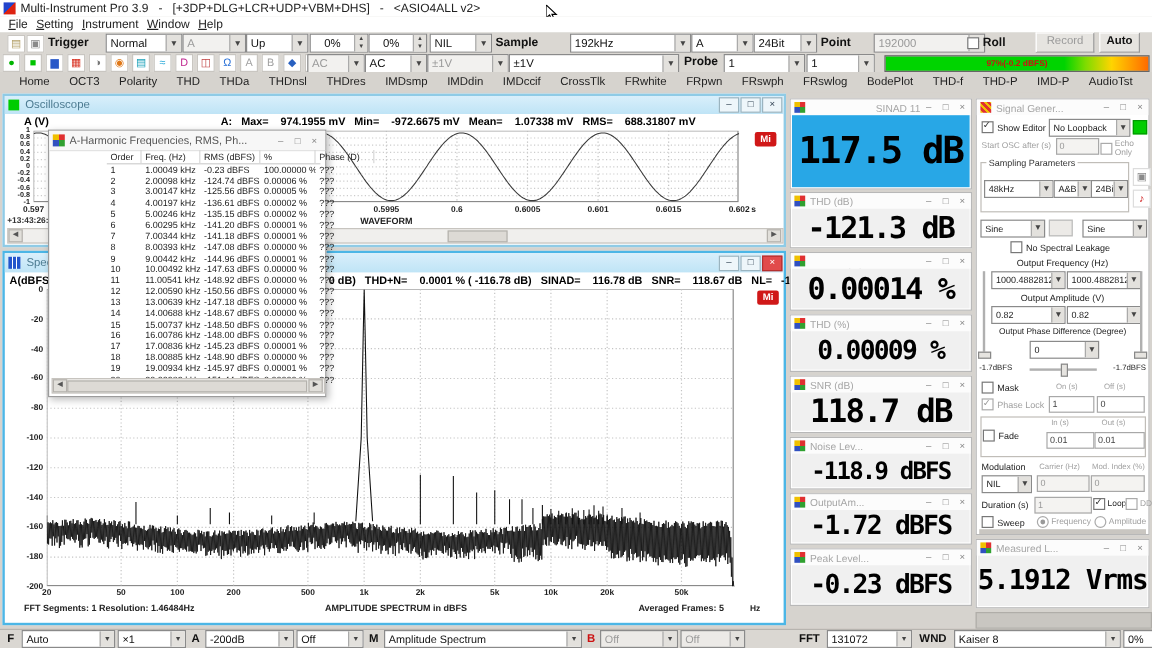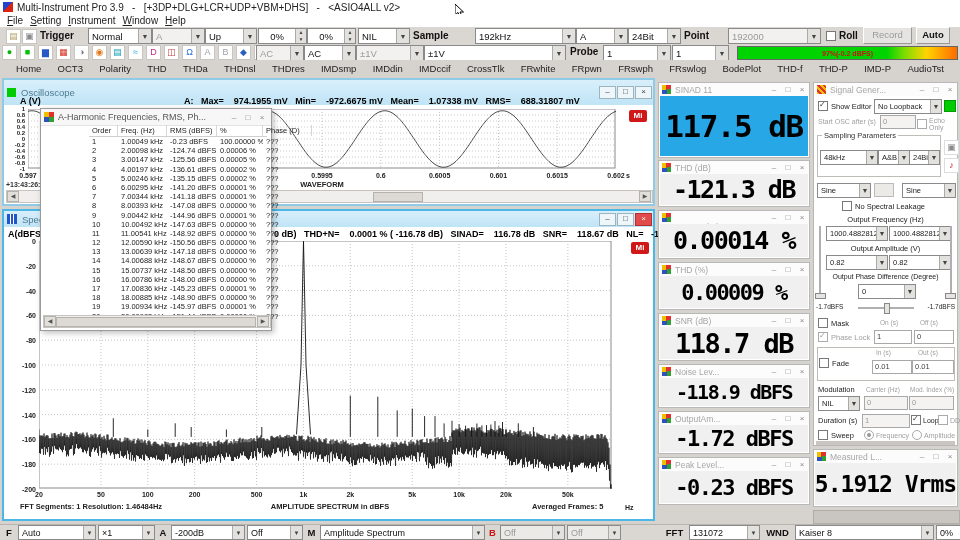--- a/index.html
+++ b/index.html
@@ -30,21 +30,21 @@
   .cb.on::after{content:"✓";position:absolute;left:0px;top:-2px;font-size:8px;color:#333;}
   .cb.dim{border-color:#aaa;}
   .cb.dim::after{color:#999;}
   .rb{width:8px;height:8px;border:1px solid #aaa;border-radius:50%;background:#fff;display:inline-block;position:relative;flex:none;}
   .rb.on::after{content:"";position:absolute;left:2px;top:2px;width:4px;height:4px;border-radius:50%;background:#999;}
   .ticon{display:inline-flex;width:13px;height:13px;margin:1px 1px 0 2px;background:#fff;border:1px solid #c9c6c1;align-items:center;justify-content:center;font-size:9px;line-height:13px;}
   .levelmeter{position:absolute;left:737px;top:2px;width:219px;height:12px;border:1px solid #666;background:linear-gradient(90deg,#00d400 0 68%,#7ddc00 76%,#ffd400 86%,#ff9000 95%,#ff6a00 100%);text-align:center;}
   .levelmeter span{font-size:7px;font-weight:bold;color:#cc1111;line-height:12px;}
   
   .win{position:absolute;background:#fff;border:2px solid #8fcbe6;box-sizing:border-box;}
-  .win-tb{height:25px;background:linear-gradient(#d9effb,#bfe4f6);display:flex;align-items:center;font-size:9.5px;color:#4c7b91;}
+  .win-tb{height:15px;background:linear-gradient(#d9effb,#bfe4f6);display:flex;align-items:center;font-size:9.5px;color:#4c7b91;}
   .wbtn{width:15px;height:11px;border:1px solid #9ab4c0;background:#eef6fa;font-size:8px;line-height:9px;text-align:center;color:#345;margin-left:1px;flex:none;}
   .wbtn.red{background:#e14b4b;border-color:#b52f2f;color:#fff;}
   .plot-stats{position:absolute;font-size:9px;font-weight:bold;white-space:pre;color:#000;}
   .ticklbl{position:absolute;font-size:7px;font-weight:bold;color:#222;white-space:nowrap;}
   .milogo{position:absolute;width:18px;height:12px;background:#d01818;color:#fff;font-weight:bold;font-size:8px;text-align:center;line-height:12px;border-radius:2px;}
   .hscroll{position:absolute;height:11px;background:#f0efed;border:1px solid #c7c4bf;display:flex;align-items:center;}
   .harrow{width:10px;height:9px;background:#e1dfda;border:1px solid #b5b2ad;font-size:6px;line-height:8px;text-align:center;color:#555;flex:none;}
   .hthumb{position:absolute;top:1px;height:8px;background:#dddad5;border:1px solid #b5b2ad;}
   
   .dialog{position:absolute;left:40px;top:108px;width:232px;height:223px;background:#fff;border:1px solid #9b9b9b;box-shadow:2px 2px 6px rgba(0,0,0,.25);z-index:50;box-sizing:border-box;}
@@ -148,21 +148,21 @@
       </span>
     <span class="combo" style="left:628px;top:1px;width:51px">
         <span class="ct">24Bit</span>
         <span class="ca">▼</span>
       </span>
     <span class="lbl abs" style="left:684px;top:3px">Point</span>
     <span class="combo dis" style="left:728px;top:1px;width:91px">
         <span class="ct">192000</span>
         <span class="ca">▼</span>
       </span>
-    <span class="abs" style="left:826px;top:3px;display:flex;align-items:center">
+    <span class="abs" style="left:806px;top:3px;display:flex;align-items:center">
         <span class="cb"></span>
         <span class="lbl" style="margin-left:3px">Roll</span>
       </span>
     <span class="btn dis" style="left:863px;top:0px;width:47px">Record</span>
     <span class="btn" style="left:916px;top:0px;width:32px">Auto</span>
   </div>
 
   <div class="toolbar2">
     <span id="tb2icons"><span class="ticon" style="color: rgb(0, 180, 0);">●</span><span class="ticon" style="color: rgb(0, 196, 0);">■</span><span class="ticon" style="color: rgb(40, 88, 200);">▆</span><span class="ticon" style="color: rgb(216, 48, 32);">▦</span><span class="ticon" style="color: rgb(120, 120, 120);">◑</span><span class="ticon" style="color: rgb(224, 120, 24);">◉</span><span class="ticon" style="color: rgb(24, 160, 184);">▤</span><span class="ticon" style="color: rgb(40, 168, 216);">≈</span><span class="ticon" style="color: rgb(192, 40, 144);">D</span><span class="ticon" style="color: rgb(192, 64, 64);">◫</span><span class="ticon" style="color: rgb(40, 112, 216);">Ω</span><span class="ticon" style="color: rgb(160, 160, 160);">A</span><span class="ticon" style="color: rgb(160, 160, 160);">B</span><span class="ticon" style="color: rgb(40, 96, 192);">◆</span><span class="ticon" style="color: rgb(40, 120, 208);">♪</span><span class="ticon" style="color: rgb(0, 180, 0);">▶</span><span class="ticon" style="color: rgb(0, 180, 0);">▷</span></span>
     <span class="combo dis" style="left:256px;top:1px;width:46px">
@@ -518,21 +518,21 @@
       <span class="harrow">◀</span>
       <span class="hthumb" style="left:12px;width:198px"></span>
       <span class="harrow" style="position:absolute;right:1px">▶</span>
     </div>
   </div>
 
   <div id="meters">
       <div class="panel" style="left: 658px; top: 82px; width: 152px; height: 76px;">
         <div class="panel-tb">
           <span class="micon"></span>
-          <span style="flex: 1 1 0%;">SINAD  11</span>
+          <span style="flex: 1 1 0%; text-align: right;">SINAD  11</span>
           <span class="pbtn">–</span>
           <span class="pbtn">□</span>
           <span class="pbtn">×</span>
         </div>
         <div class="mval" style="top: 13px; font-size: 31px; background: rgb(40, 167, 230); letter-spacing: -1.5px;">117.5 dB</div>
       </div>
       <div class="panel" style="left: 658px; top: 160px; width: 152px; height: 47px;">
         <div class="panel-tb">
           <span class="micon"></span>
           <span style="flex: 1 1 0%;">THD (dB)</span>

